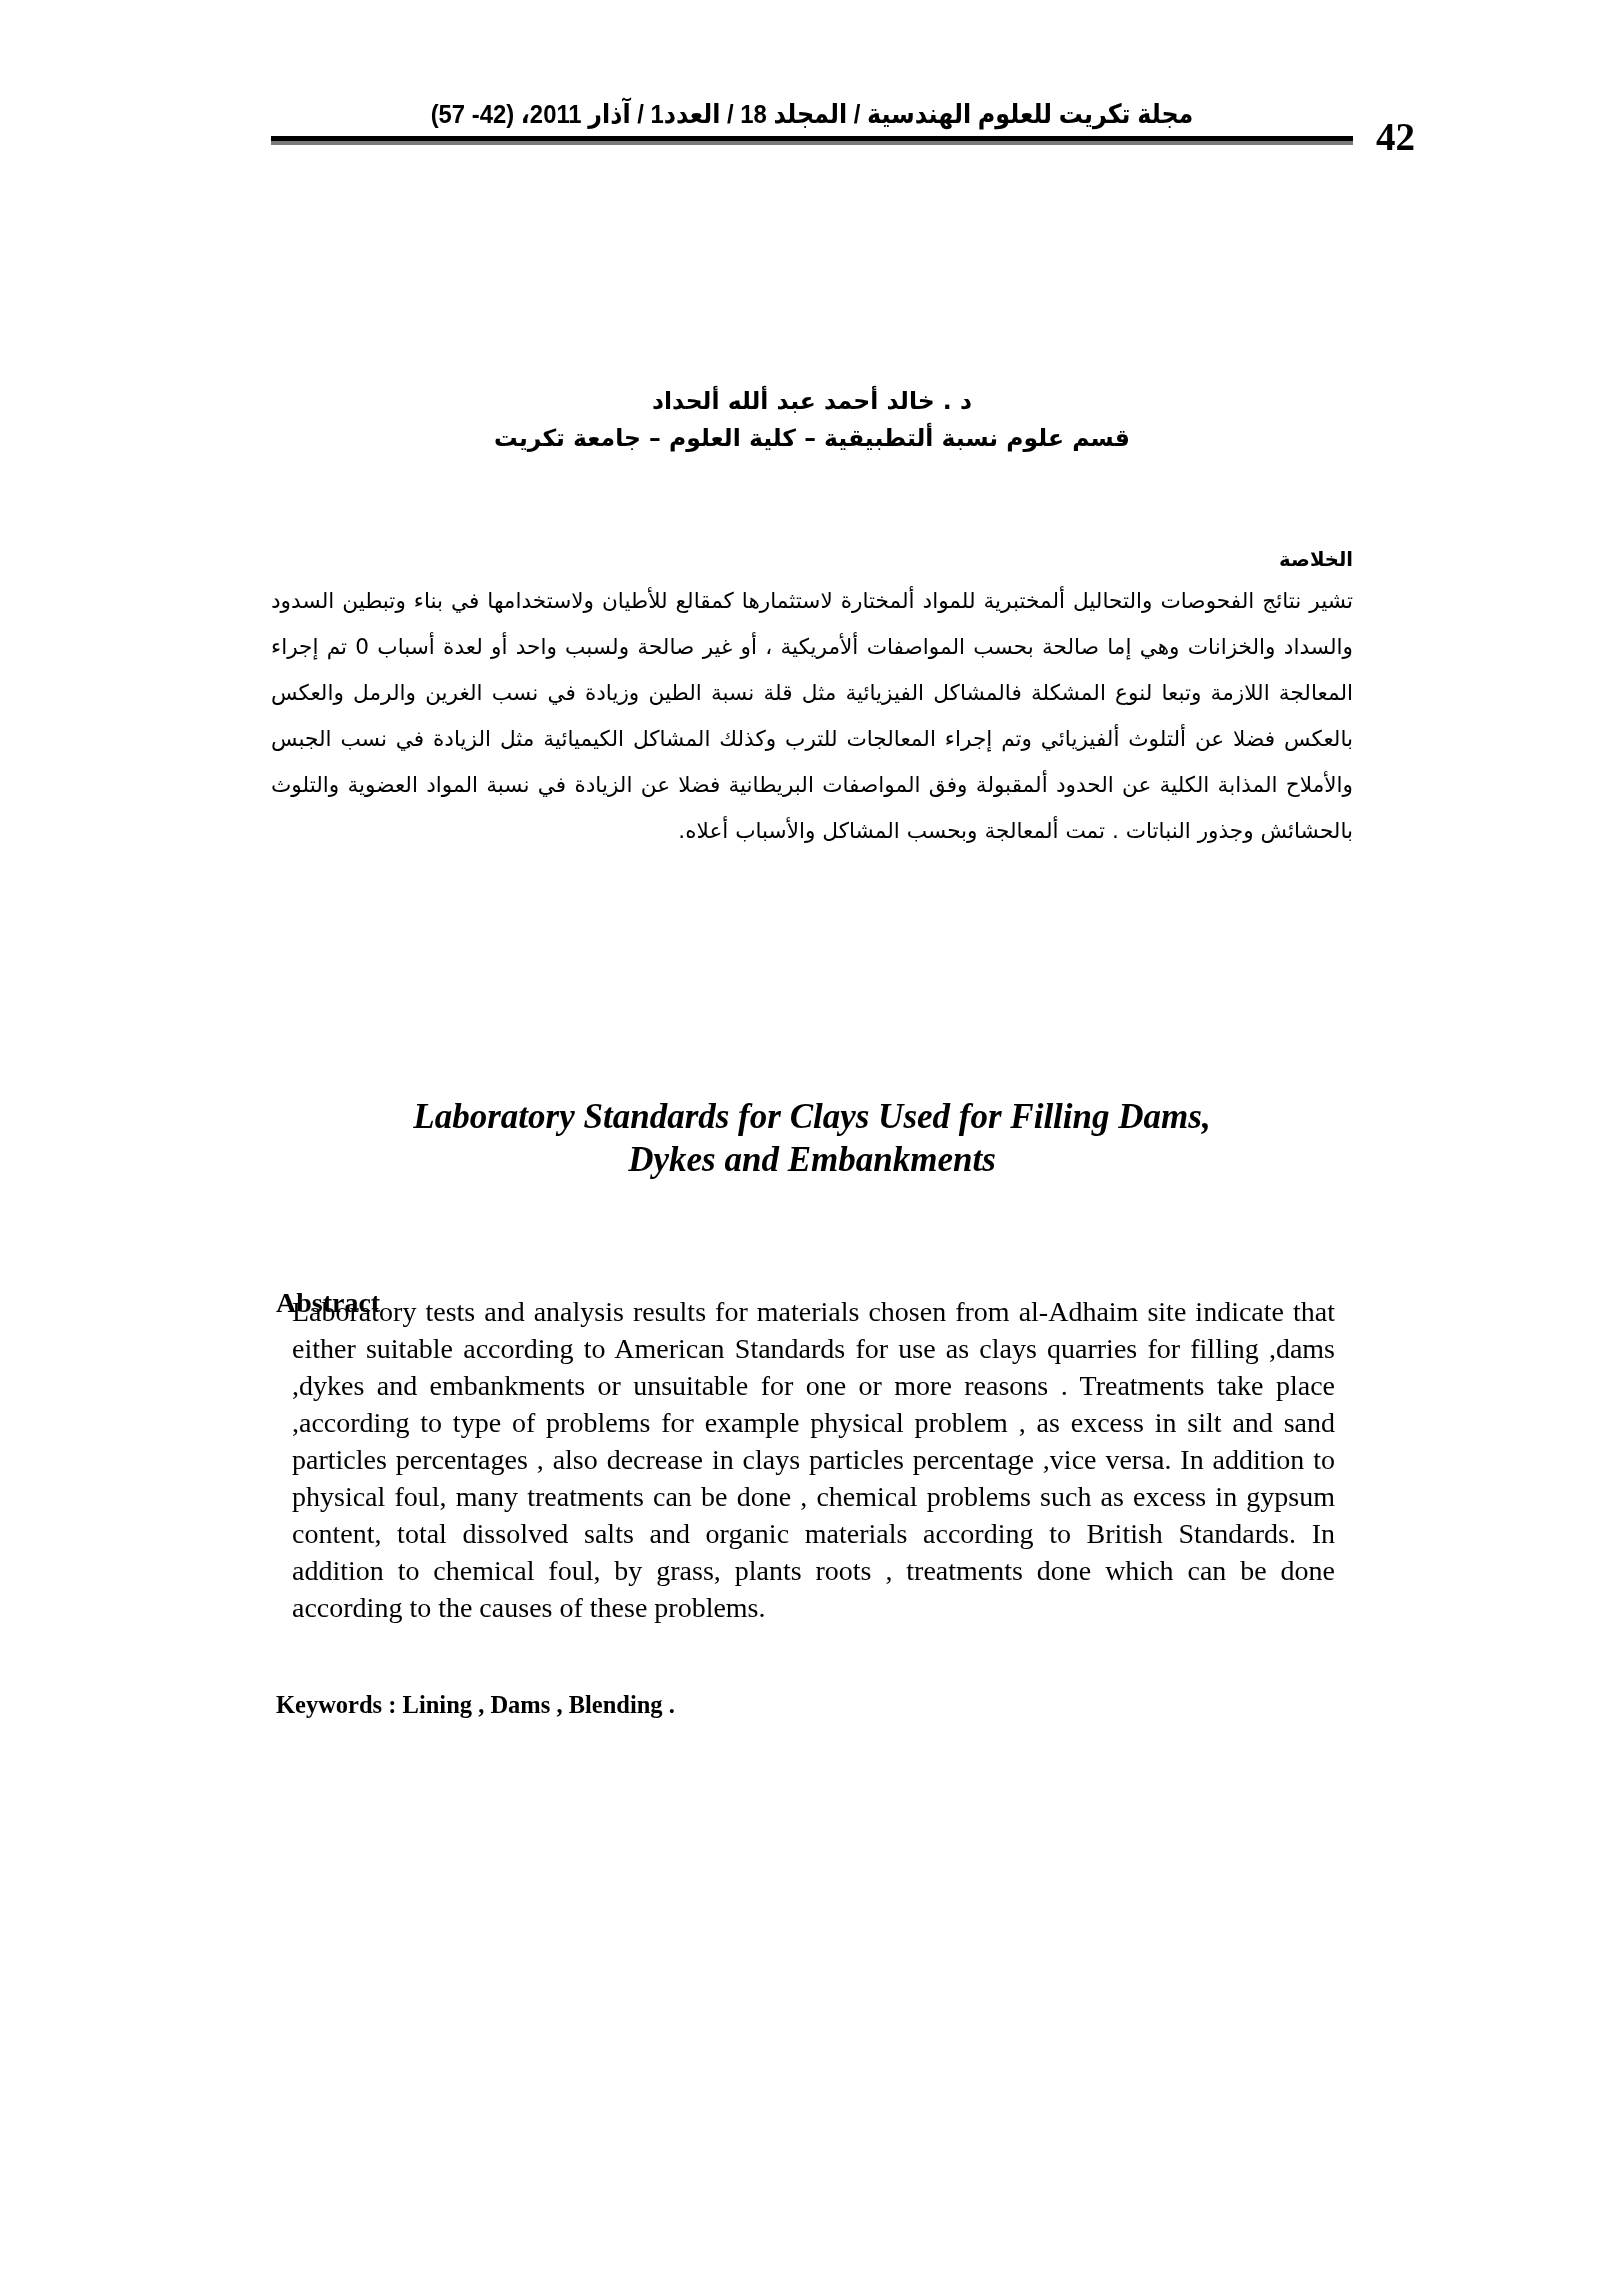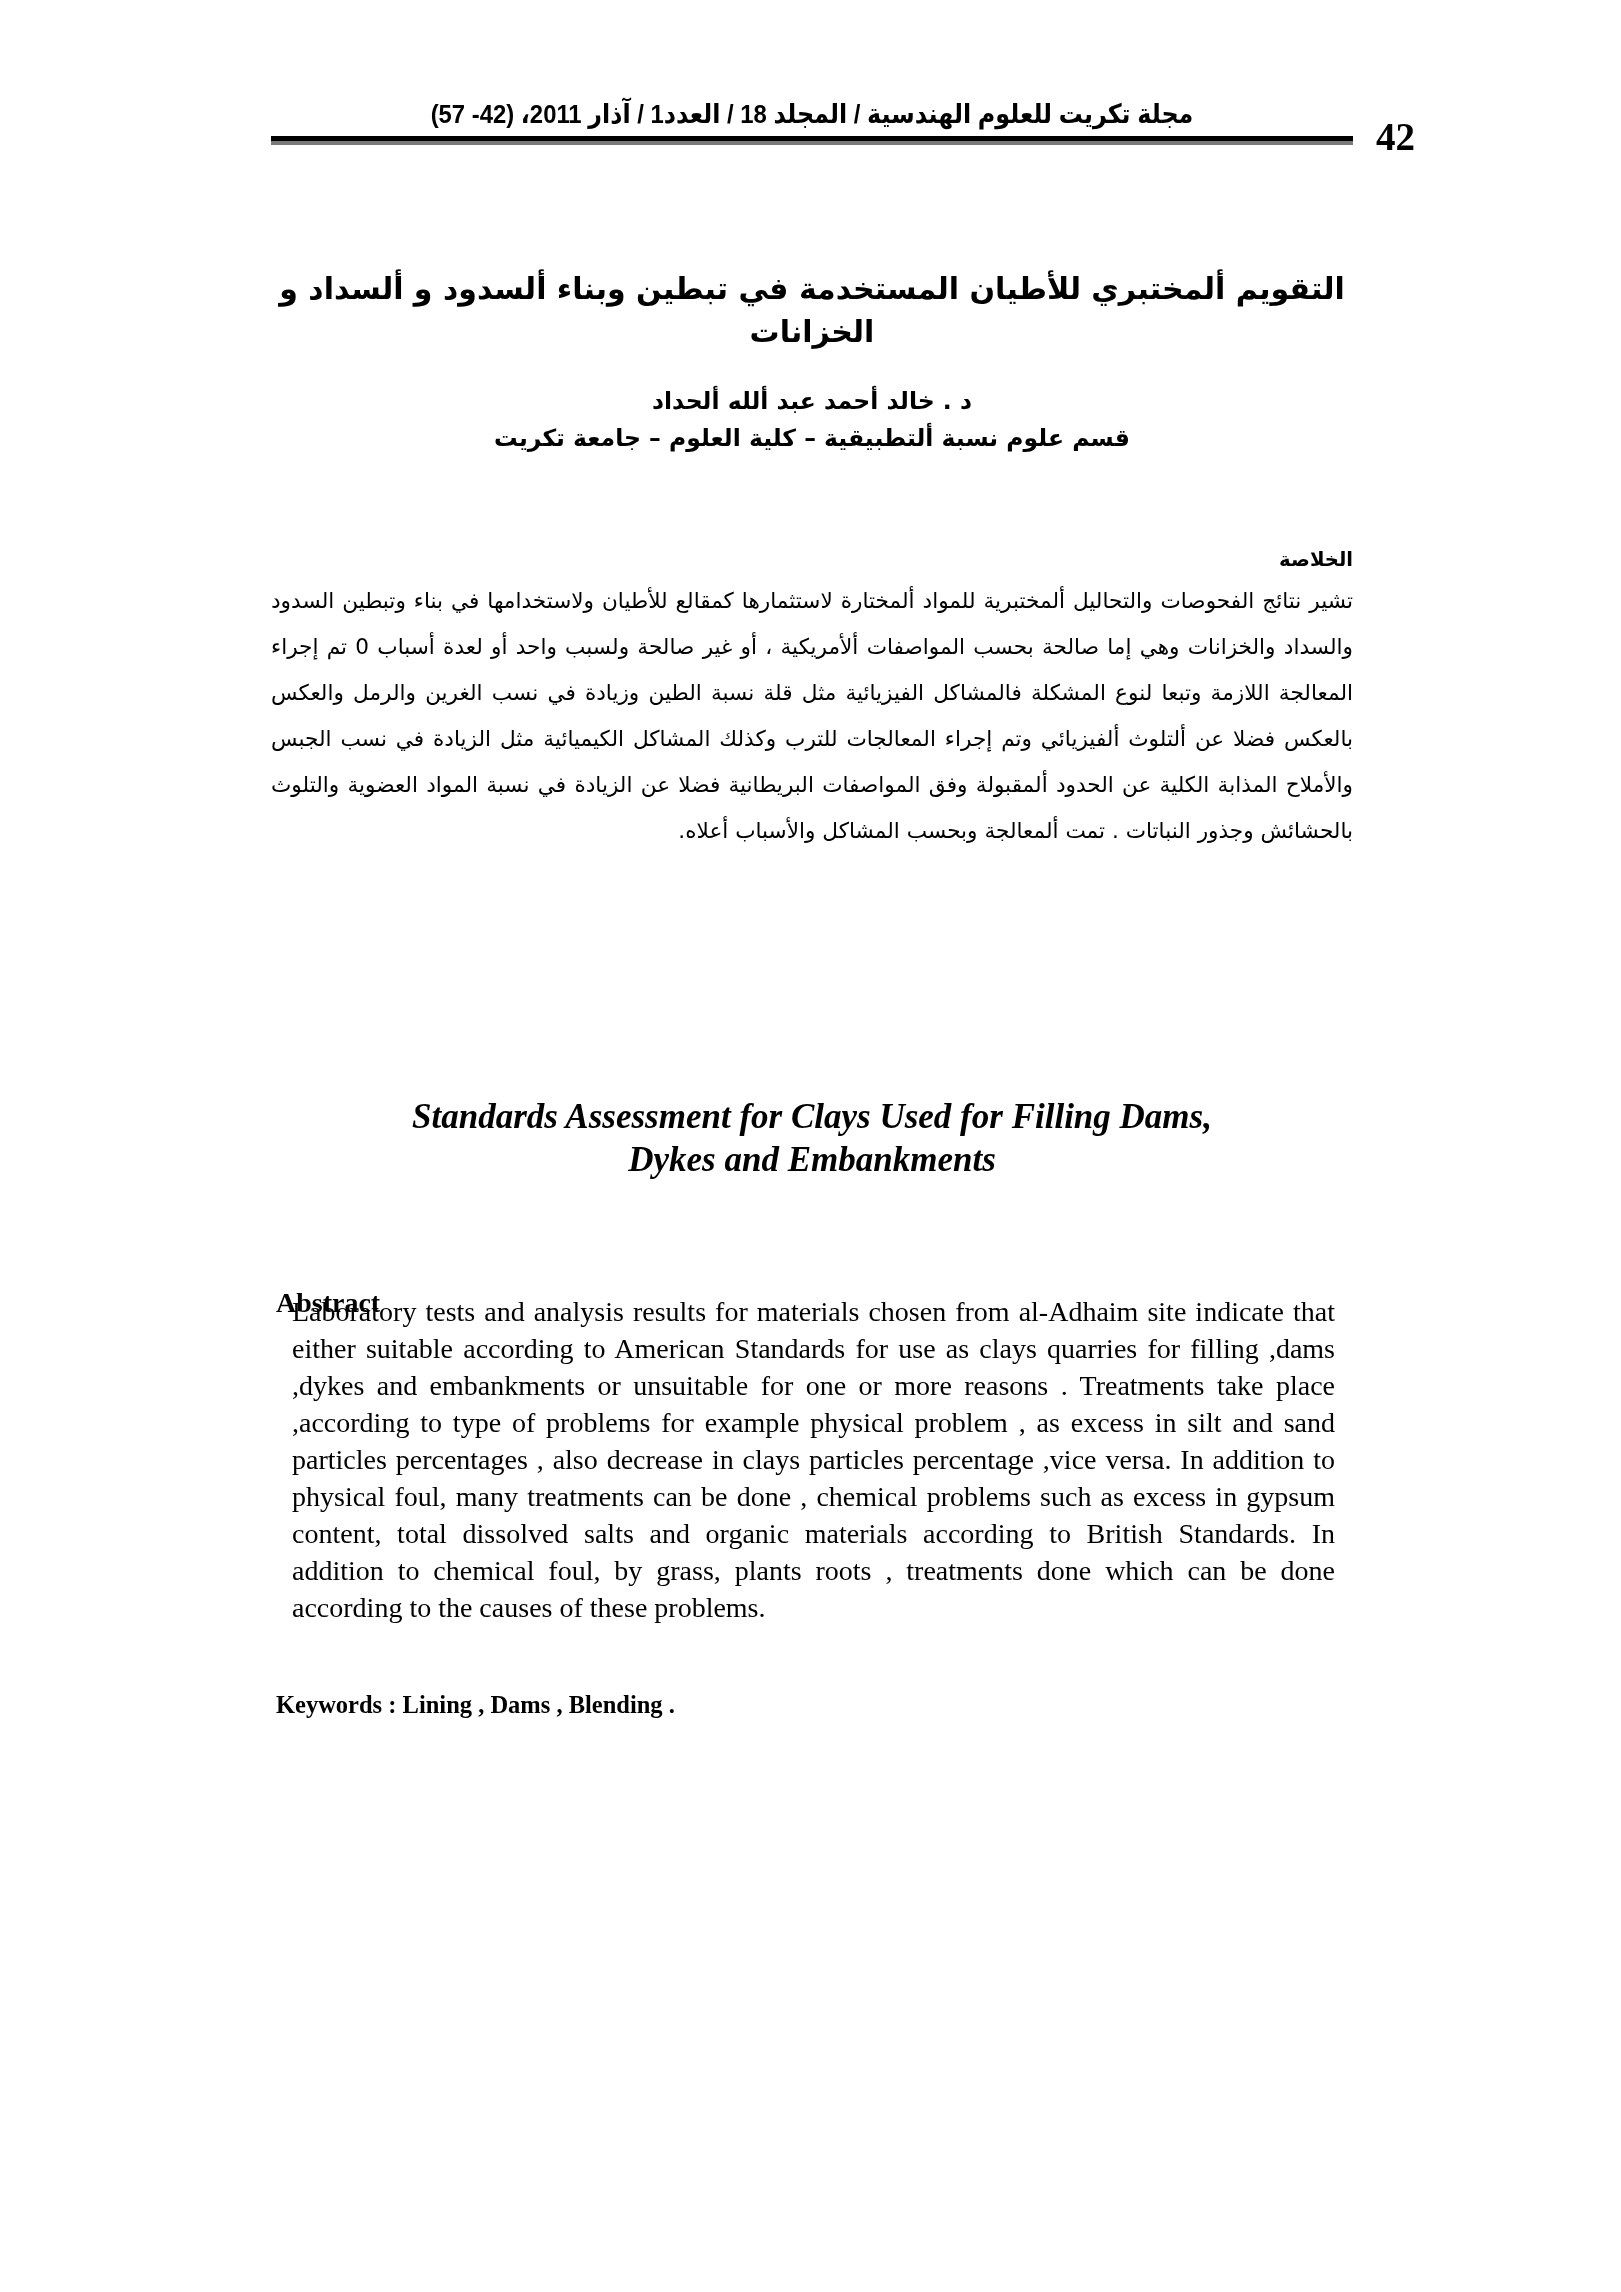--- a/index.html
+++ b/index.html
@@ -83,31 +83,30 @@
 </head>
 <body>
 
 <div class="page">
 
   <div class="running-header">مجلة تكريت للعلوم الهندسية / المجلد 18 / العدد1 / آذار  2011،  (42- 57)</div>
   <div class="header-rule"></div>
   <div class="header-rule-shadow"></div>
   <div class="page-number">42</div>
 
-  <div class="ar-title">التقويم ألمختبري للأطيان المستخدمة في تبطين وبناء ألسدود و ألسداد و الخزانات</div>
   <div class="ar-author">د . خالد أحمد عبد ألله ألحداد</div>
   <div class="ar-affil">قسم علوم نسبة ألتطبيقية – كلية العلوم – جامعة تكريت</div>
 
   <div class="ar-abstract-heading">الخلاصة</div>
   <div class="ar-abstract-body">
     <p>تشير نتائج الفحوصات والتحاليل ألمختبرية  للمواد ألمختارة لاستثمارها كمقالع  للأطيان  ولاستخدامها في بناء وتبطين السدود والسداد والخزانات  وهي إما صالحة بحسب المواصفات ألأمريكية ، أو غير صالحة ولسبب واحد  أو لعدة أسباب 0 تم إجراء المعالجة اللازمة  وتبعا لنوع  المشكلة  فالمشاكل الفيزيائية مثل قلة نسبة الطين وزيادة في نسب الغرين والرمل والعكس بالعكس فضلا عن ألتلوث ألفيزيائي وتم إجراء المعالجات للترب    وكذلك  المشاكل الكيميائية  مثل الزيادة في نسب الجبس والأملاح المذابة الكلية عن الحدود ألمقبولة وفق المواصفات البريطانية  فضلا عن الزيادة في  نسبة المواد العضوية والتلوث بالحشائش وجذور النباتات . تمت ألمعالجة وبحسب المشاكل والأسباب أعلاه.</p>
   </div>
 
   <div class="en-title">
-    <div>Standards Assessment for Clays Used  for Filling Dams,</div>
+    <div>Laboratory Standards for Clays Used  for Filling Dams,</div>
     <div>Dykes and Embankments</div>
   </div>
 
   <div class="en-abstract-heading">Abstract</div>
   <div class="en-abstract-body">
     <p>Laboratory tests and analysis results  for materials chosen from al-Adhaim site indicate that either suitable according to American Standards for use as clays quarries for filling ,dams ,dykes and embankments or unsuitable for one or more reasons . Treatments take place ,according to type of   problems for example physical  problem , as excess in silt and sand particles percentages , also decrease in clays particles   percentage ,vice versa. In addition to physical foul, many treatments can be done , chemical problems such as excess in gypsum content, total dissolved salts and organic materials   according to British Standards. In addition to chemical foul, by grass, plants roots , treatments done which can be done according to the causes of these problems.</p>
   </div>
 
   <div class="en-keywords">Keywords : Lining , Dams , Blending .</div>
 </div>

